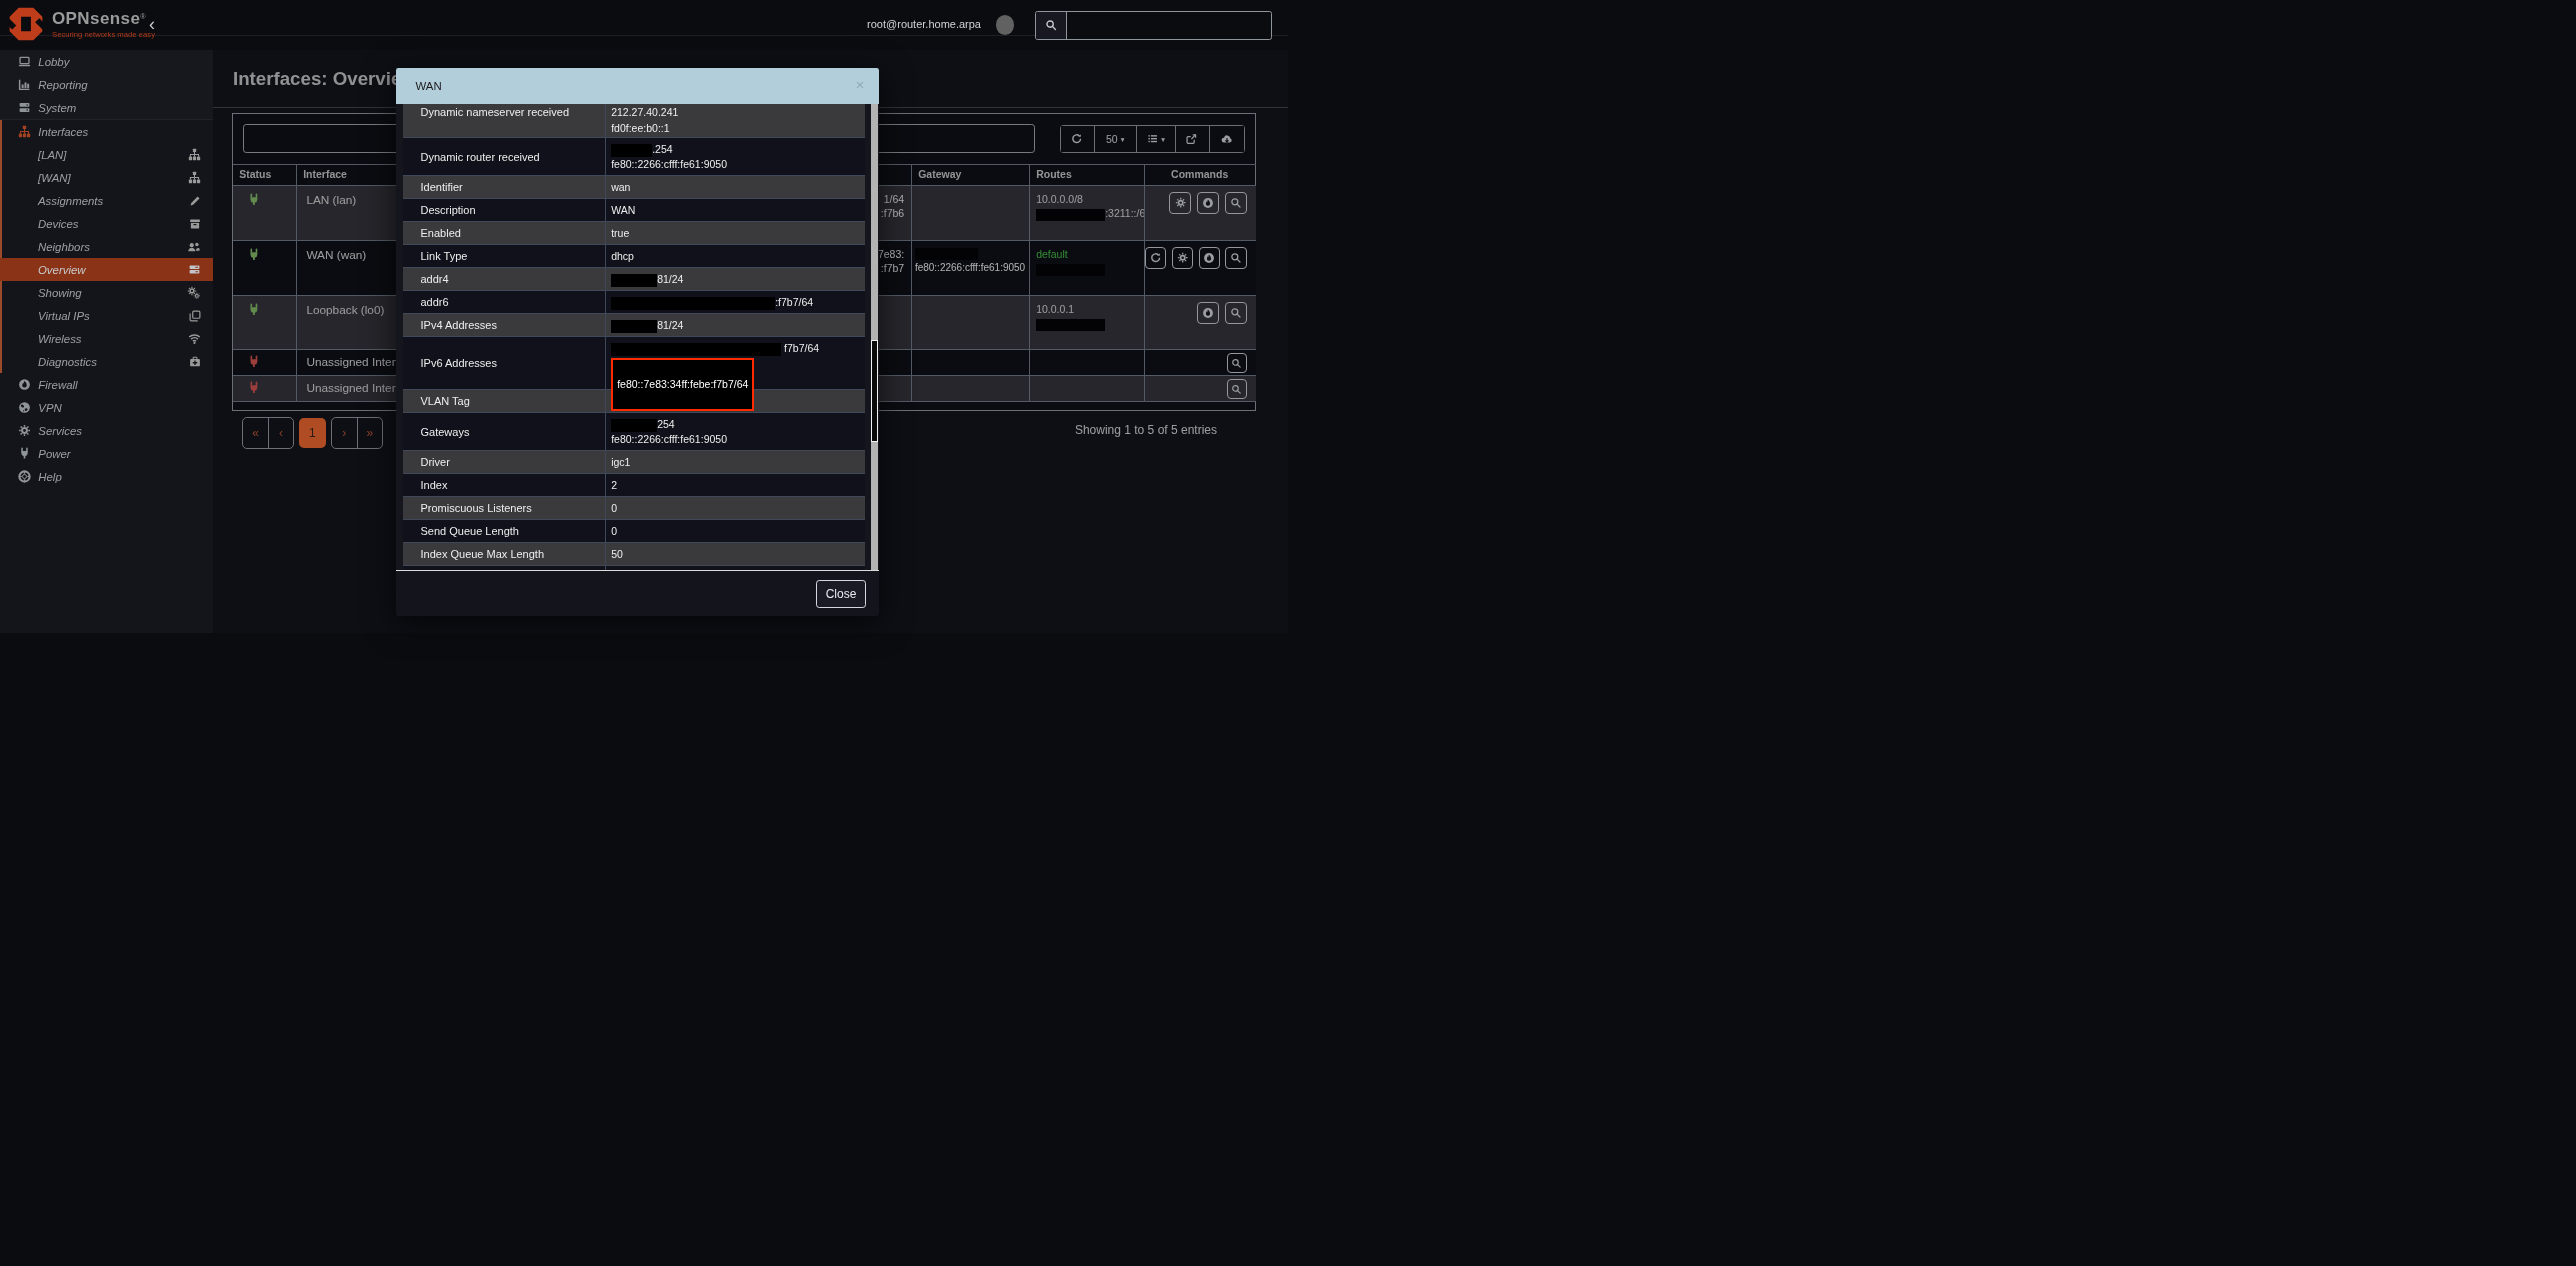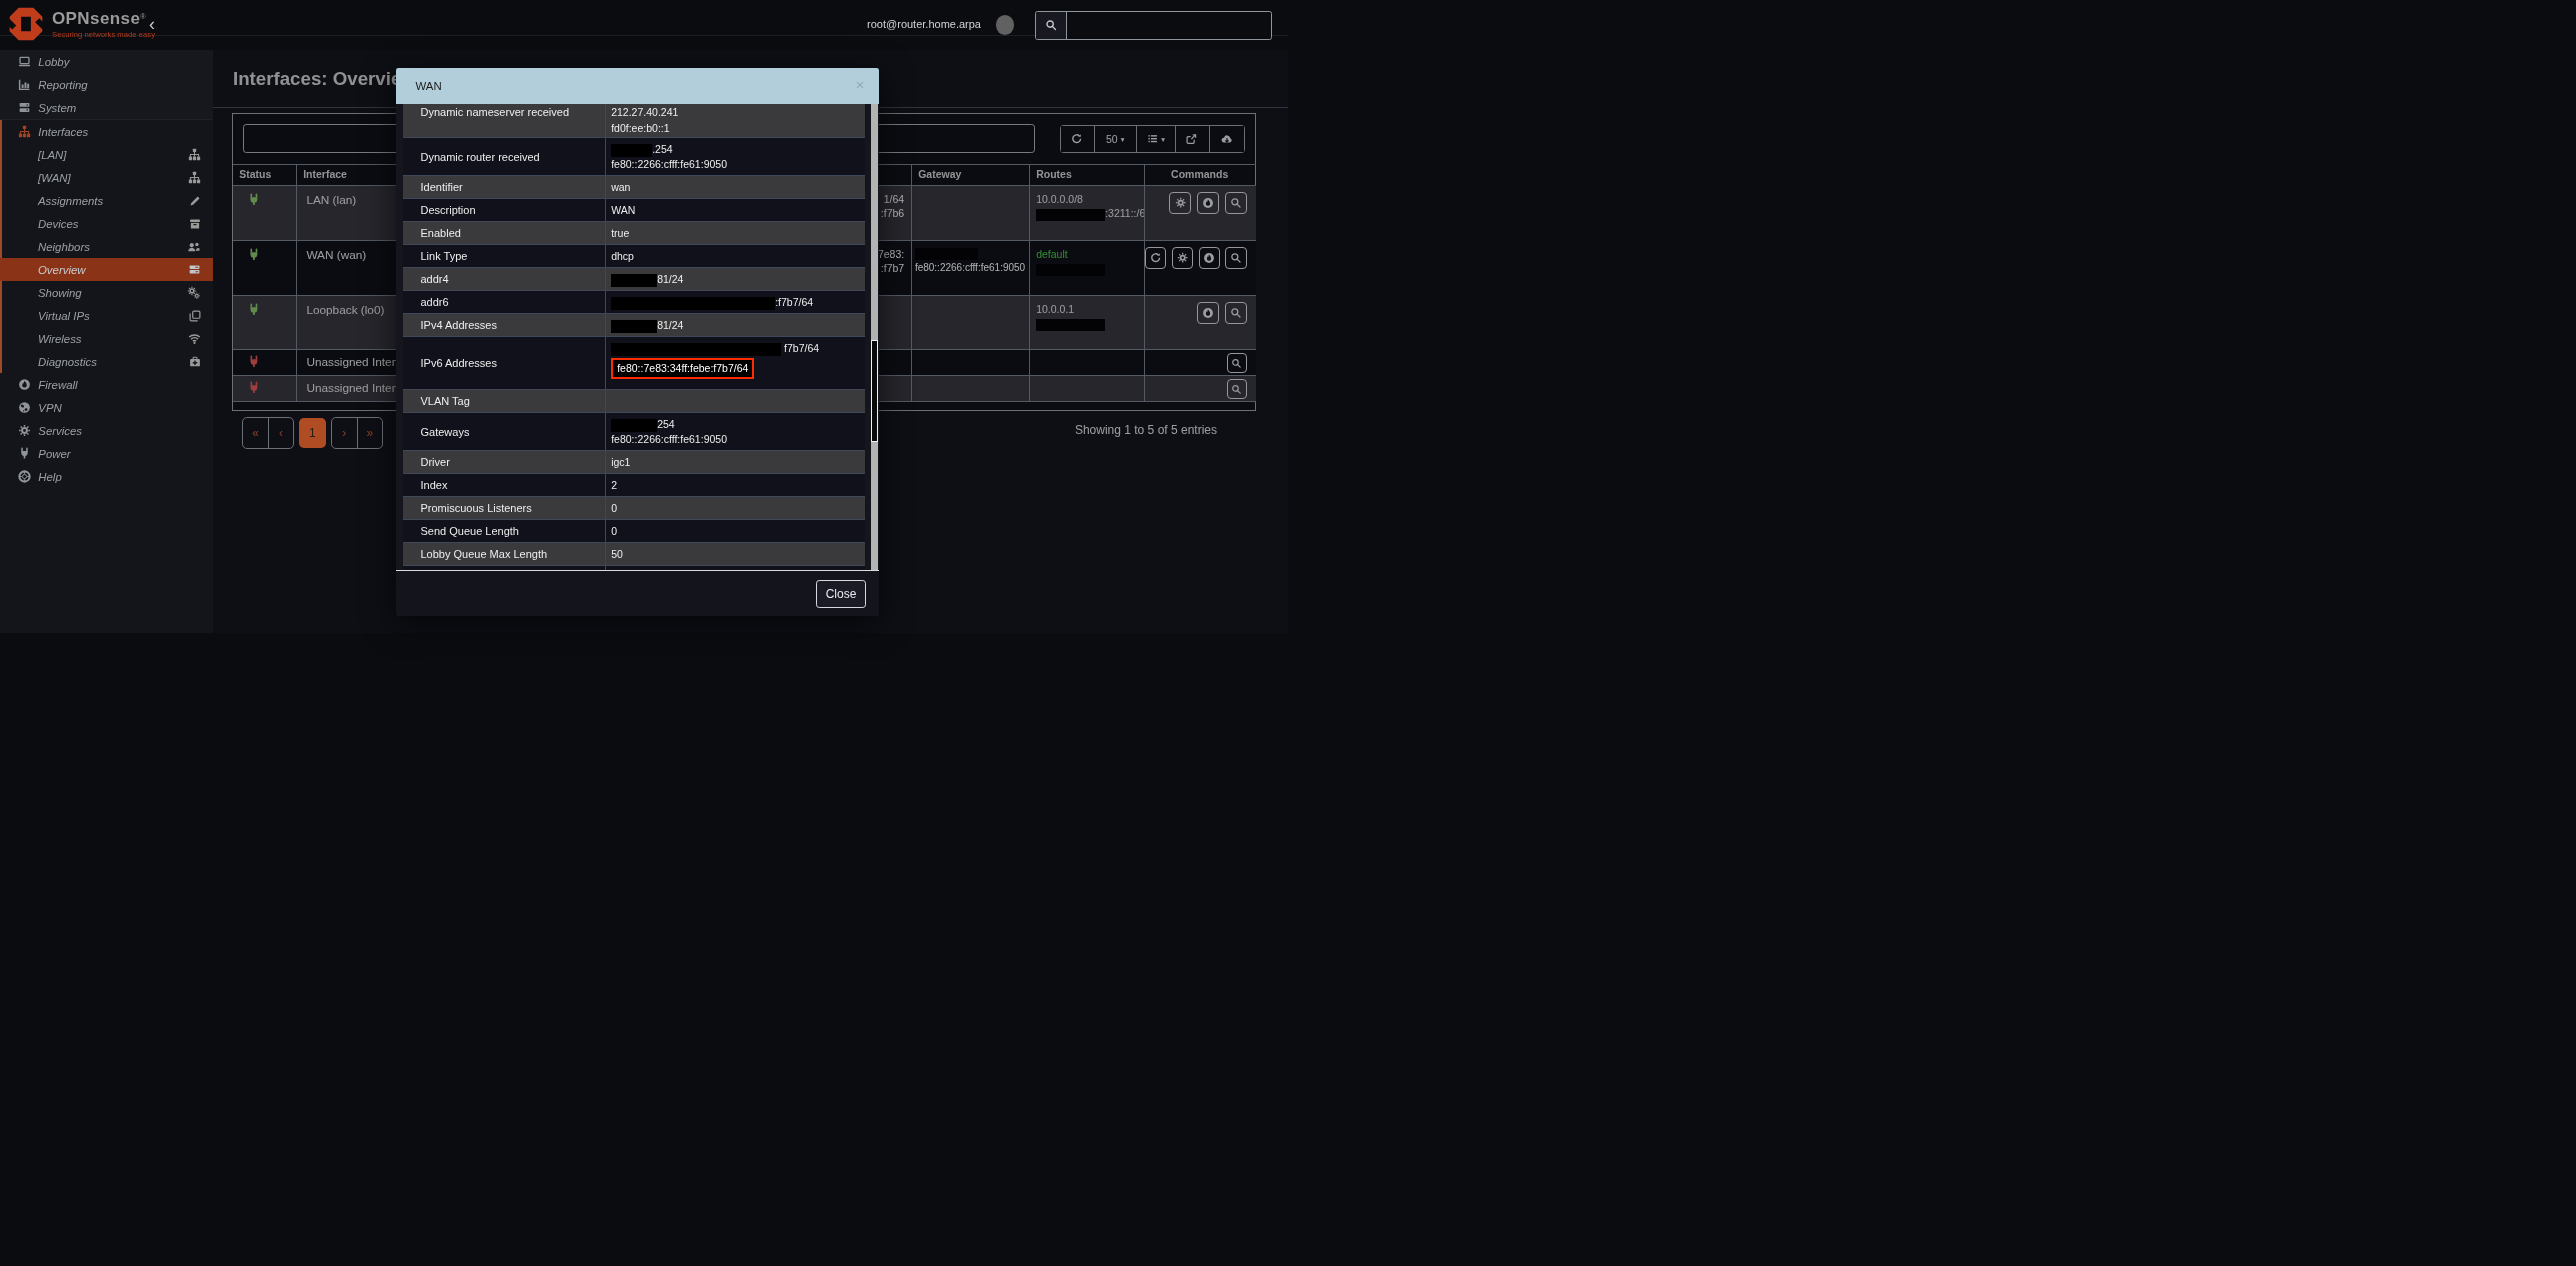--- a/index.html
+++ b/index.html
@@ -88,21 +88,21 @@
   #modal-close { position:absolute; right:14.6px; top:8px; font-size:15.4px; color:#8fa9b8; cursor:pointer; }
   #modal-bodywrap { position:absolute; left:6.5px; top:36px; width:462px; height:466px; overflow:hidden; }
   #modal-table { margin-top:-18px; }
   .m-row { display:flex; border-bottom:0.8px solid #3f4859; }
   .m-row:nth-child(odd) { background:#3a3a3c; }
   .m-row:nth-child(even) { background:#10111a; }
   .m-label { width:203px; padding-left:18px; font-size:11px; color:#eeeeee; display:flex; align-items:center; border-right:0.8px solid #3f4859; }
   .m-val { flex:1; padding:4px 0 0 5.7px; font-size:10.5px; color:#eeeeee; line-height:15.4px; }
   .m-val .vline { display:block; white-space:nowrap; }
   .h1 { height:23px; } .h2 { height:38px; } .h3 { height:52px; } .hip6 { height:53px; } .h1c { height:23px; }
-  .hl-red { display:inline-block; border:2.8px solid #ff2a00; background:#000; color:#fff; padding:0 4px; margin-top:1.6px; line-height:17px; }
+  .hl-red { display:inline-block; border:2.8px solid #ff2a00; background:#000; color:#fff; padding:16px 4px; margin-top:1.6px; line-height:17px; }
   #modal-scroll { position:absolute; right:0.8px; top:36px; width:7.3px; height:466px; background:#b3b3b3; }
   #modal-thumb { position:absolute; left:0; top:236px; width:7.3px; height:102px; background:#0a0a0a; border:1.6px solid #f2f2f2; }
   #modal-footer { position:absolute; left:0; bottom:0; width:483px; height:46px; background:#13141c; border-top:1.2px solid #dcdcdc; border-radius:0 0 2.4px 2.4px; }
   #close-btn { position:absolute; right:13px; top:9px; width:50px; height:27.6px; background:#1a1b25; border:0.8px solid #d4d9df; border-radius:3.2px; color:#e8ebee; font-size:12px; display:flex; align-items:center; justify-content:center; cursor:pointer; }
 </style>
 </head>
 <body>
 
 <svg width="0" height="0" style="position:absolute">
   <defs>
@@ -749,21 +749,21 @@
             <span class="vline">0</span>
           </div>
         </div>
       <div class="m-row h1">
           <div class="m-label">Send Queue Length</div>
           <div class="m-val">
             <span class="vline">0</span>
           </div>
         </div>
       <div class="m-row h1">
-          <div class="m-label">Lobby Queue Max Length</div>
+          <div class="m-label">Index Queue Max Length</div>
           <div class="m-val">
             <span class="vline">50</span>
           </div>
         </div>
       <div class="m-row h1c">
           <div class="m-label">Send Queue Drops</div>
           <div class="m-val"></div>
         </div>
     </div>
   </div>

